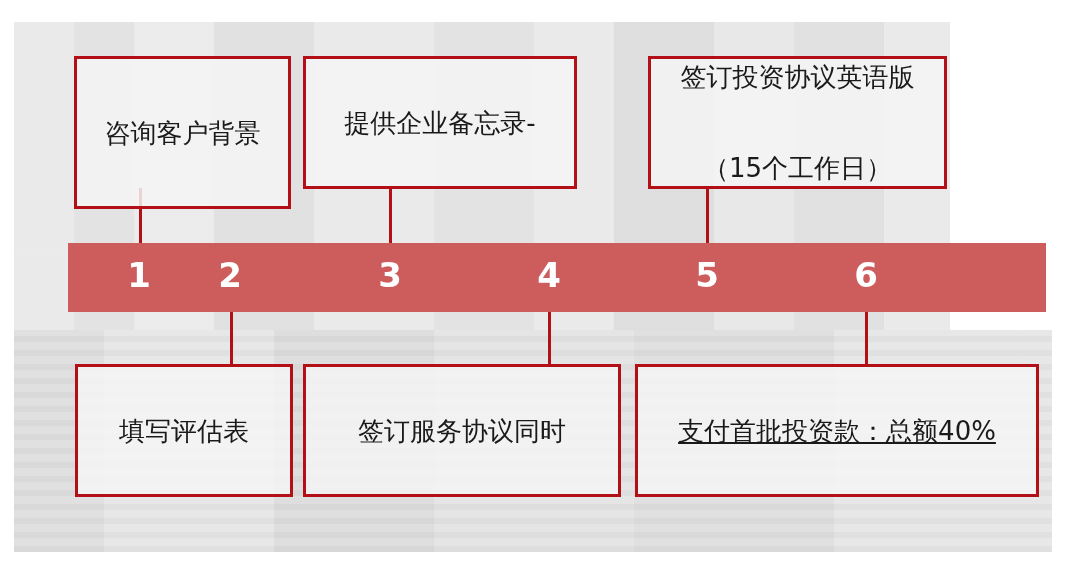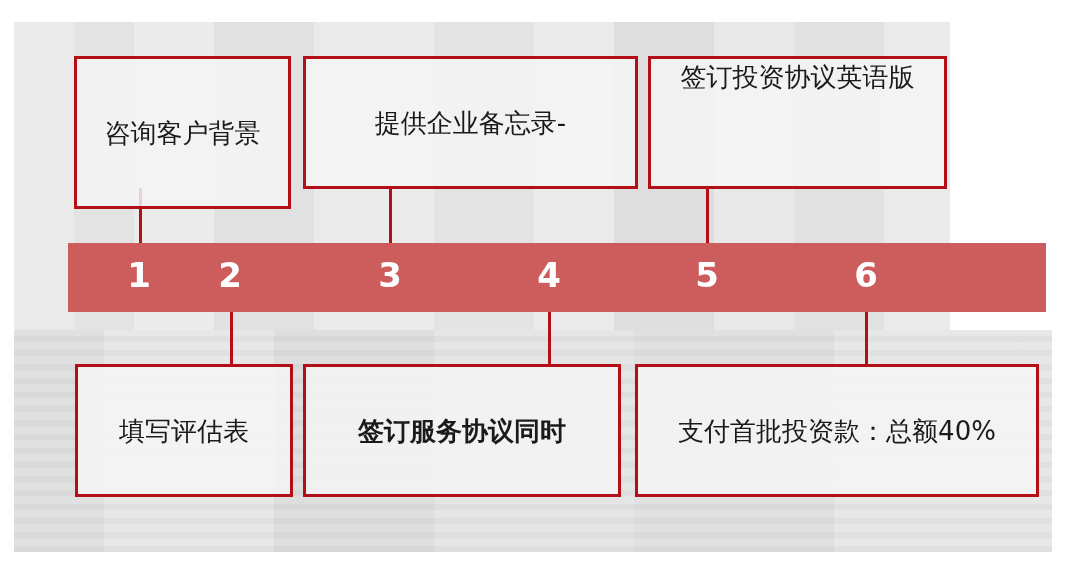--- a/index.html
+++ b/index.html
@@ -64,28 +64,29 @@
 <div class="step-number" style="left:139px;">1</div>
 <div class="step-number" style="left:230px;">2</div>
 <div class="step-number" style="left:390px;">3</div>
 <div class="step-number" style="left:549px;">4</div>
 <div class="step-number" style="left:707px;">5</div>
 <div class="step-number" style="left:866px;">6</div>
 
 <div class="step-box" style="left:74px; top:56px; width:217px; height:153px;">
   <span>咨询客户背景</span>
 </div>
-<div class="step-box" style="left:303px; top:56px; width:335px; height:133px;">
+<div class="step-box" style="left:303px; top:56px; width:274px; height:133px;">
   <span>提供企业备忘录-</span>
 </div>
 <div class="step-box" style="left:648px; top:56px; width:299px; height:133px;justify-content:space-between;">
   <span>签订投资协议英语版</span>
+  <span>（15个工作日）</span>
 </div>
 
 <div class="step-box" style="left:75px; top:364px; width:218px; height:133px;">
   <span>填写评估表</span>
 </div>
-<div class="step-box" style="left:303px; top:364px; width:318px; height:133px;font-weight:bold;">
+<div class="step-box" style="left:303px; top:364px; width:318px; height:133px;">
   <span>签订服务协议同时</span>
 </div>
-<div class="step-box" style="left:635px; top:364px; width:404px; height:133px;">
+<div class="step-box" style="left:635px; top:364px; width:404px; height:133px;text-decoration:underline;">
   <span>支付首批投资款：总额40%</span>
 </div>
 
 </body></html>

